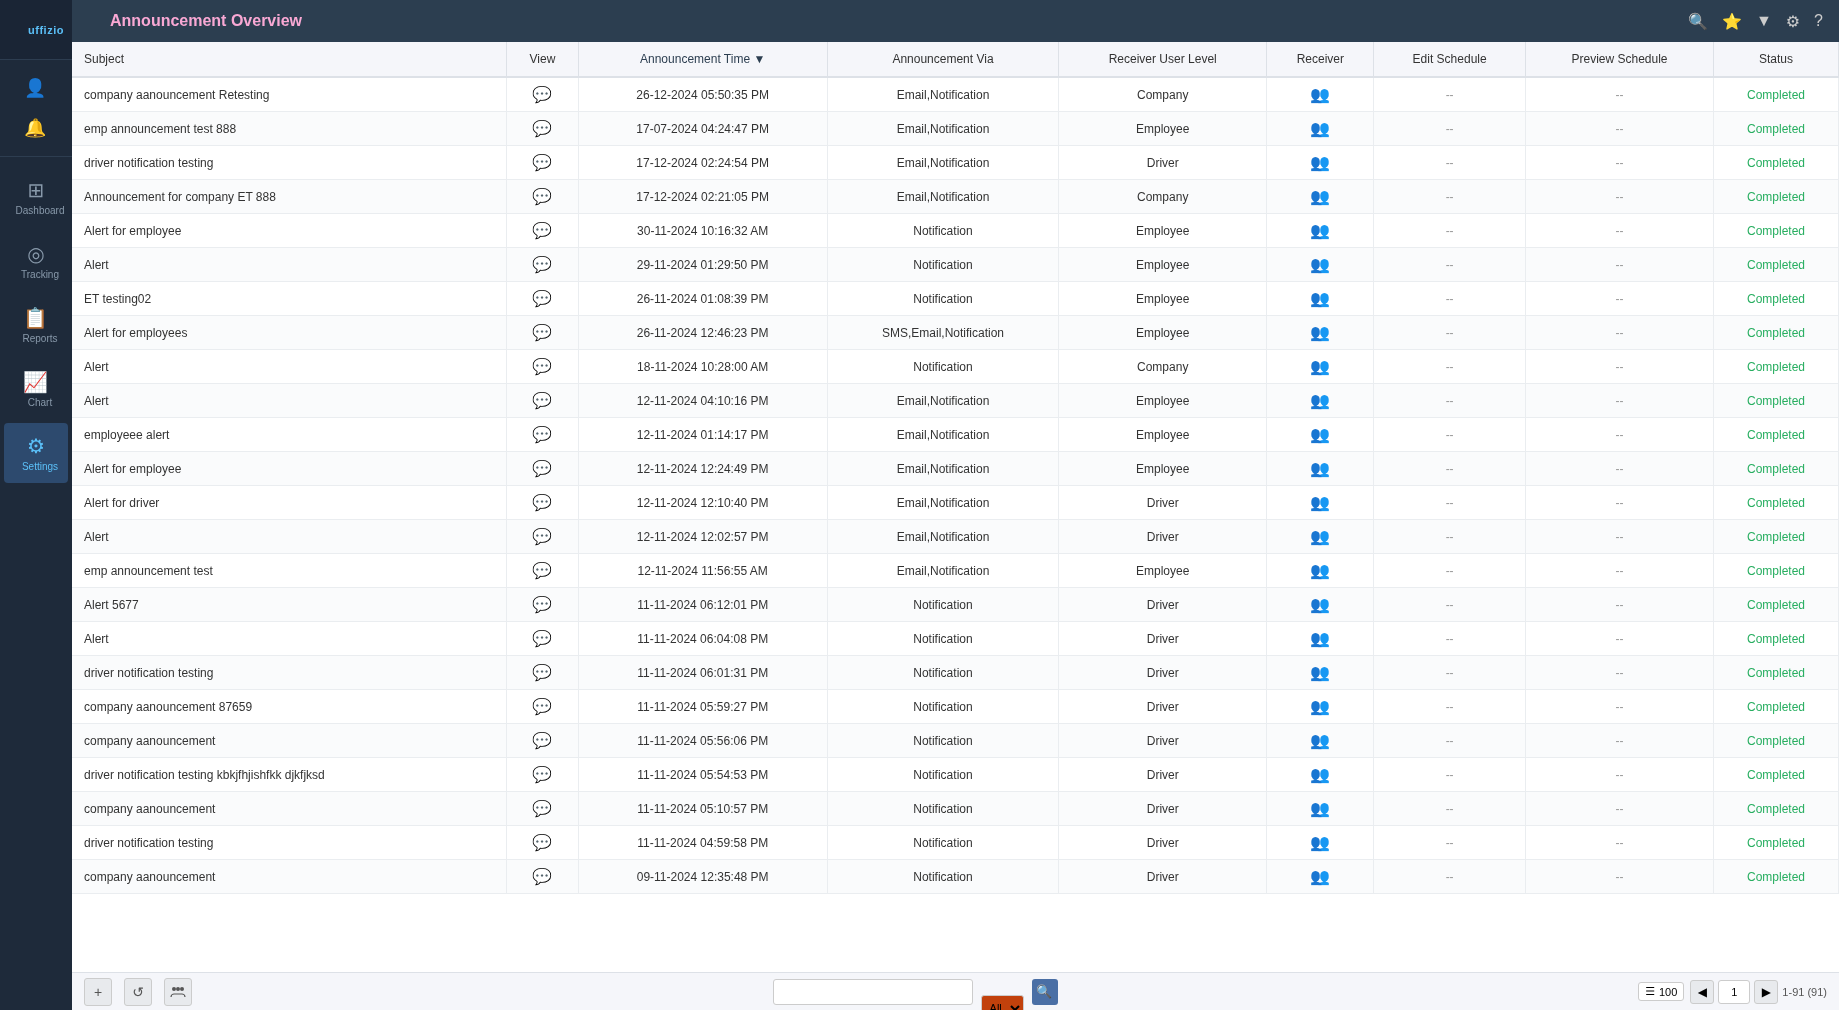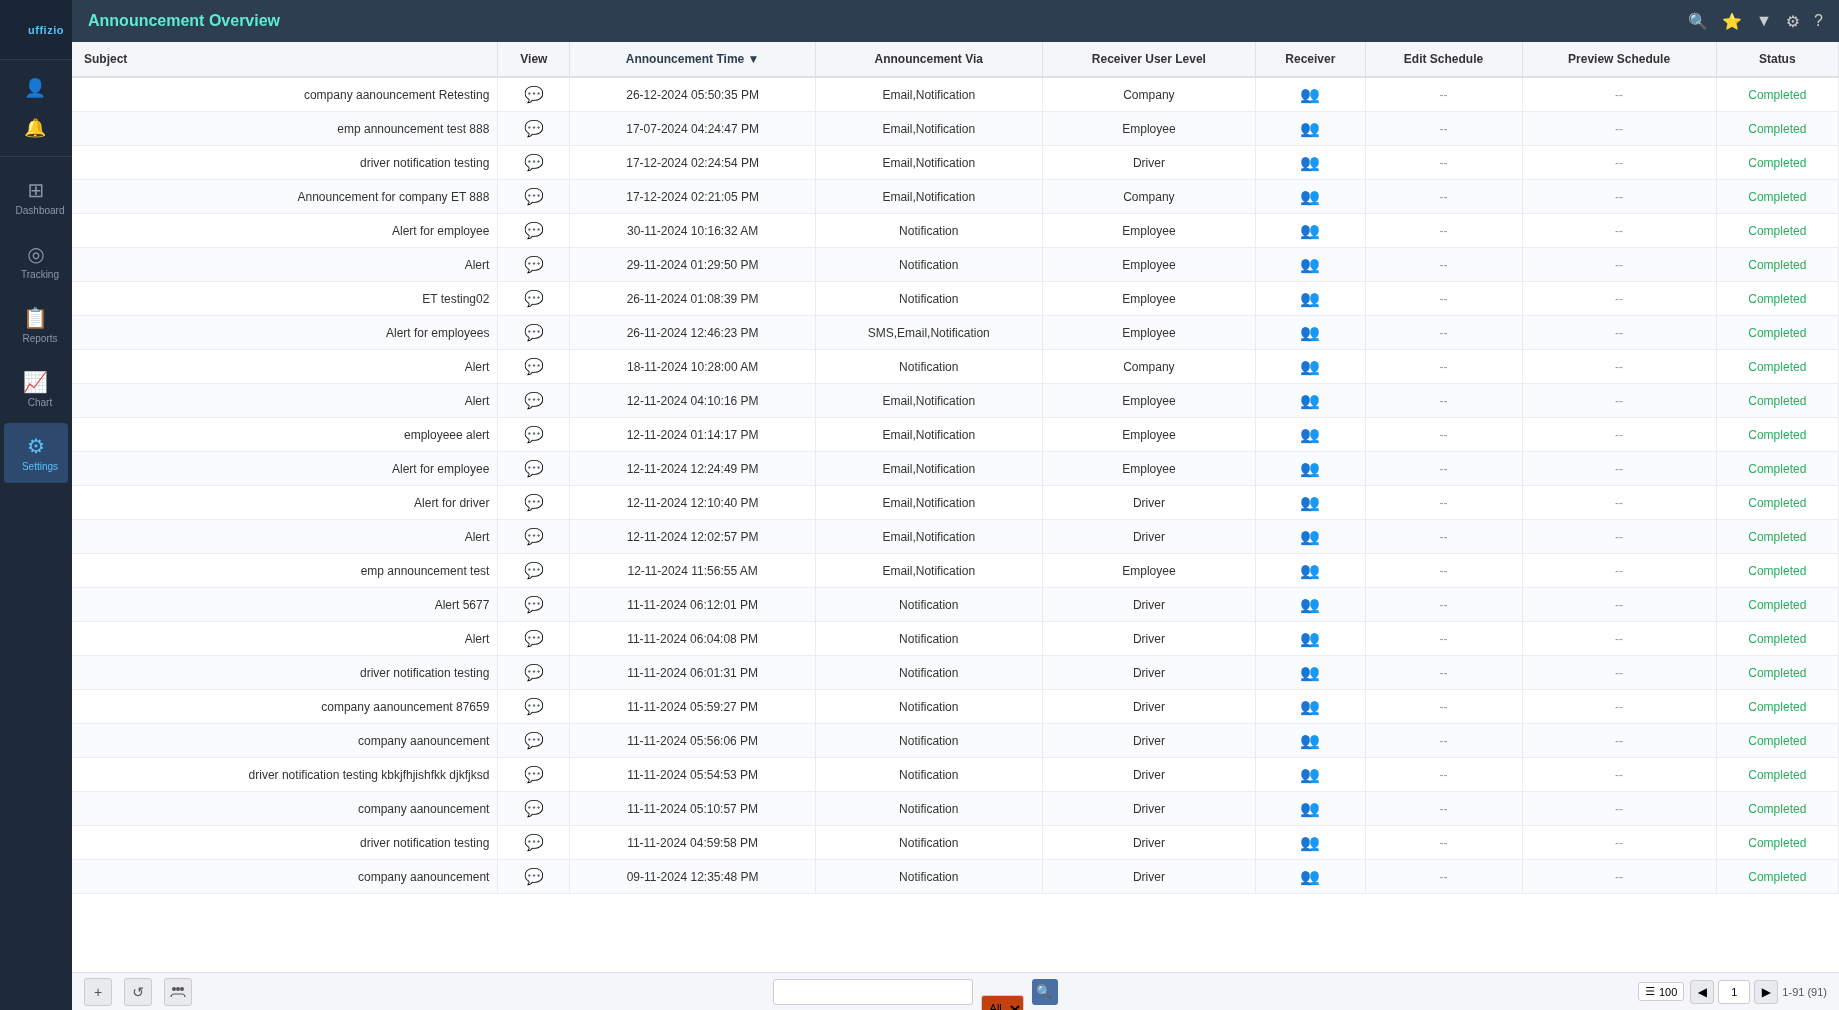--- a/index.html
+++ b/index.html
@@ -92,21 +92,22 @@
       padding: 0 16px;
       height: 42px;
       display: flex;
       align-items: center;
       justify-content: space-between;
       flex-shrink: 0;
     }
     .header-title {
       font-size: 16px;
       font-weight: 600;
-      color: #5eead4;
+      color: #f9a8d4;
+      margin-left: 22px;
     }
     .header-actions {
       display: flex;
       align-items: center;
       gap: 14px;
     }
     .header-action-icon {
       color: #ccc;
       font-size: 16px;
       cursor: pointer;
@@ -126,39 +127,39 @@
     }
     thead tr {
       background: #f5f6fa;
       position: sticky;
       top: 0;
       z-index: 10;
     }
     thead th {
       padding: 10px 8px;
       text-align: center;
-      font-weight: 700;
+      font-weight: 400;
       color: #333;
       border-bottom: 2px solid #dde1e7;
       border-right: 1px solid #dde1e7;
       white-space: nowrap;
     }
     thead th:first-child { text-align: left; padding-left: 12px; }
     thead th.sorted { color: #2c3e50; }
     tbody tr {
       border-bottom: 1px solid #eaedf0;
     }
     tbody tr:nth-child(even) { background: #fafbfc; }
     tbody td {
       padding: 7px 8px;
       color: #333;
       border-right: 1px solid #eaedf0;
       text-align: center;
     }
-    tbody td:first-child { text-align: right; padding-left: 12px; }
+    tbody td:first-child { text-align: left; padding-left: 12px; }
     .status-completed {
       color: #27ae60;
       font-weight: 500;
     }
     .receiver-icon {
       font-size: 16px;
       color: #555;
     }
     .dash-val { color: #999; }
 

